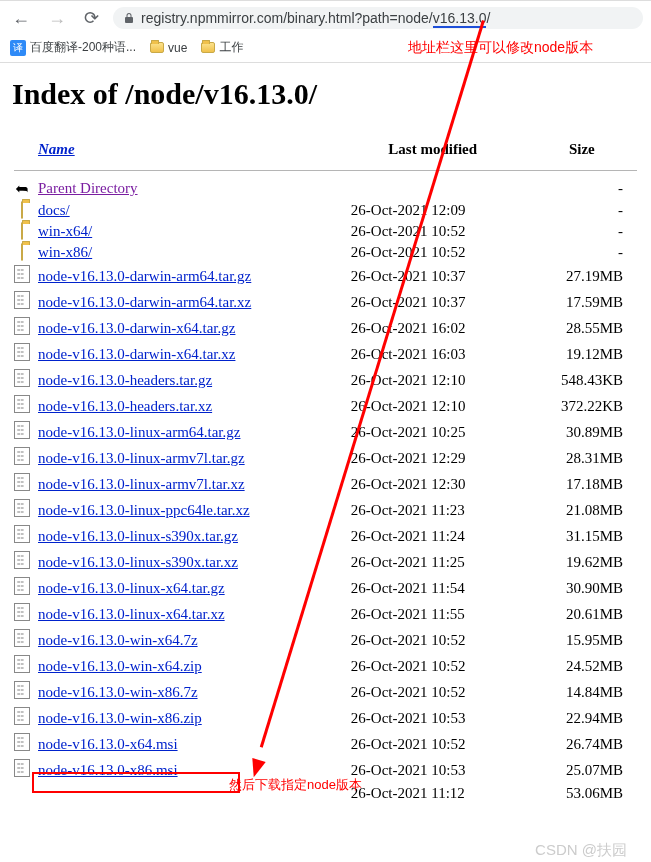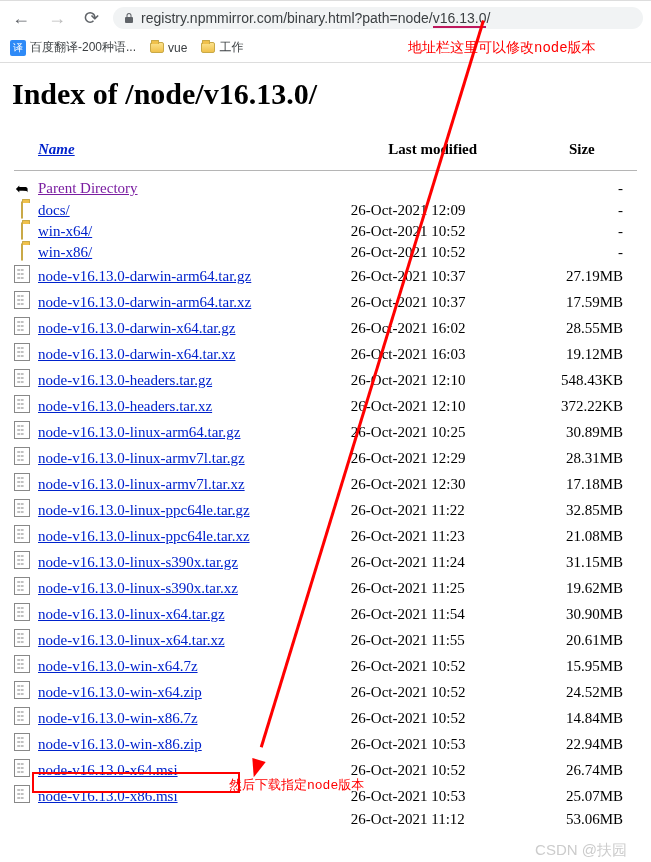--- a/index.html
+++ b/index.html
@@ -3,27 +3,27 @@
 <meta charset="utf-8">
 <style>
 * { box-sizing: border-box; }
 body { margin: 0; font-family: Arial, sans-serif; background: #fff; width: 651px; height: 862px; overflow: hidden; position: relative; }
 .toolbar { display: flex; align-items: center; padding: 4px 8px; gap: 10px; border-top: 1px solid #ddd; }
 .nav-btn { color: #5f6368; font-size: 18px; cursor: pointer; padding: 2px 4px; }
 .nav-btn.disabled { color: #bbb; }
 .addr { flex: 1; display: flex; align-items: center; background: #f1f3f4; border-radius: 14px; padding: 3px 10px; font-size: 14px; color: #3c4043; gap: 6px; }
 .addr svg { flex-shrink: 0; }
 .addr-text { white-space: nowrap; }
-.addr-text .hl { border-bottom: 2px solid #be185d; }
+.addr-text .hl { border-bottom: 2px solid #1d4ed8; }
 .bookmarks { display: flex; align-items: center; gap: 14px; padding: 4px 10px 6px; font-size: 12px; color: #3c4043; border-bottom: 1px solid #ddd; }
 .bm { display: flex; align-items: center; gap: 4px; }
 .bm-icon { width: 16px; height: 16px; display: inline-flex; align-items: center; justify-content: center; font-size: 10px; }
 .folder-icon { width: 14px; height: 11px; background: linear-gradient(#fce28c,#f0c14b); border: 1px solid #c9a947; border-radius: 2px; position: relative; }
 .folder-icon::before { content: ""; position: absolute; top: -3px; left: 0; width: 6px; height: 3px; background: #f0c14b; border: 1px solid #c9a947; border-bottom: none; border-radius: 1px 1px 0 0; }
-.annot { position: absolute; color: #f00; font-size: 14px; font-family: Liberation Mono, monospace; }
+.annot { position: absolute; color: #f00; font-size: 14px; font-family: Liberation Sans, sans-serif; }
 .content { padding: 0 8px 0 8px; }
 h1 { font-family: "Times New Roman", serif; font-weight: bold; font-size: 30px; margin: 14px 0 26px 4px; }
 table { border-collapse: collapse; width: 100%; font-size: 15px; }
 th { font-family: "Times New Roman", serif; font-weight: bold; padding: 4px 6px; text-align: left; }
 th.name a { color: #0022cc; text-decoration: underline; font-style: italic; }
 th.center { text-align: center; }
 th.right { text-align: center; }
 td { padding: 2px 6px; font-family: "Times New Roman", serif; font-size: 15px; vertical-align: middle; }
 td.icon { width: 22px; padding-right: 2px; text-align: center; }
 td.name a { color: #0022cc; text-decoration: underline; }
@@ -161,26 +161,20 @@
           <td class="size">28.31MB</td>
         </tr>
         <tr>
           <td class="icon"><span class="file-icon"></span></td>
           <td class="name"><a href="#">node-v16.13.0-linux-armv7l.tar.xz</a></td>
           <td class="mod">26-Oct-2021 12:30</td>
           <td class="size">17.18MB</td>
         </tr>
         <tr>
           <td class="icon"><span class="file-icon"></span></td>
-          <td class="name"><a href="#">node-v16.13.0-linux-ppc64le.tar.gz</a></td>
-          <td class="mod">26-Oct-2021 11:22</td>
-          <td class="size">32.85MB</td>
-        </tr>
-        <tr>
-          <td class="icon"><span class="file-icon"></span></td>
           <td class="name"><a href="#">node-v16.13.0-linux-ppc64le.tar.xz</a></td>
           <td class="mod">26-Oct-2021 11:23</td>
           <td class="size">21.08MB</td>
         </tr>
         <tr>
           <td class="icon"><span class="file-icon"></span></td>
           <td class="name"><a href="#">node-v16.13.0-linux-s390x.tar.gz</a></td>
           <td class="mod">26-Oct-2021 11:24</td>
           <td class="size">31.15MB</td>
         </tr>

